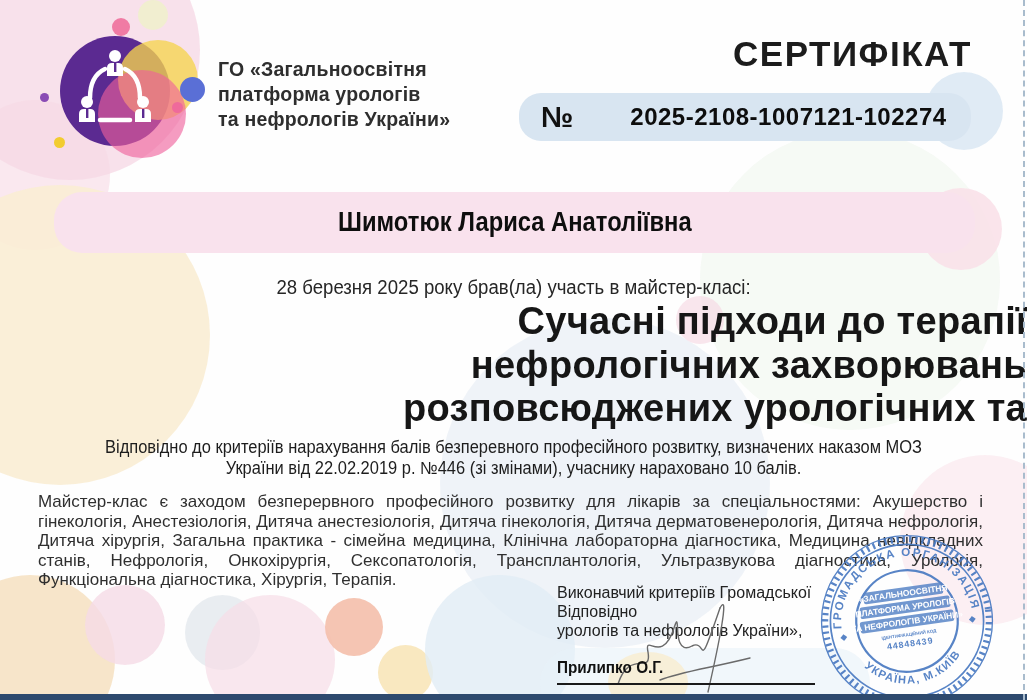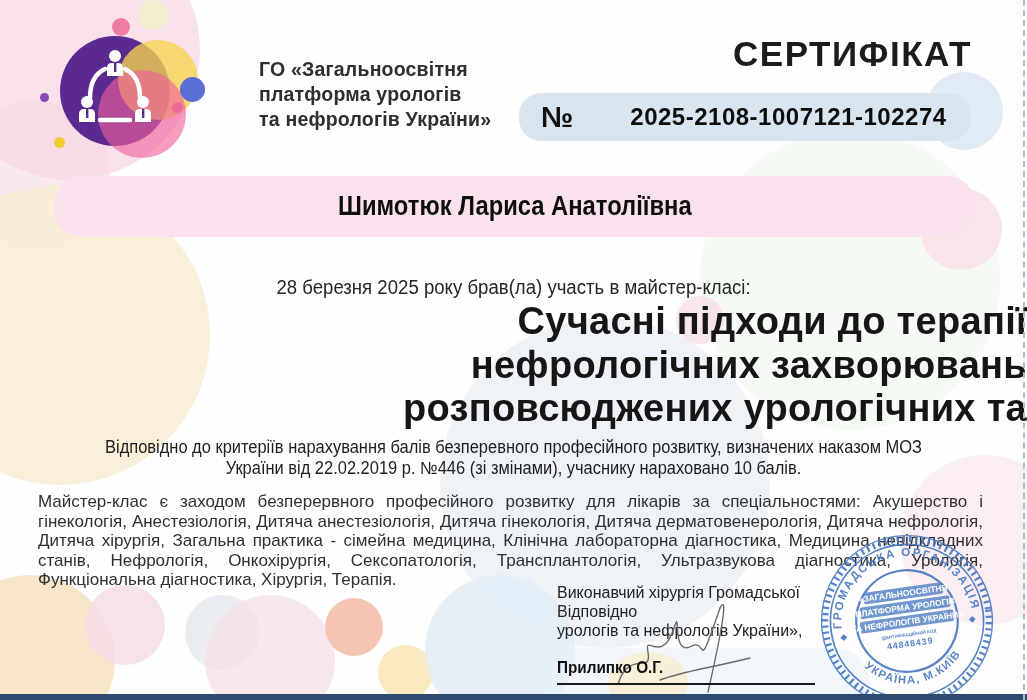--- a/index.html
+++ b/index.html
@@ -30,26 +30,26 @@
   .dotB{left:138px;top:0;width:30px;height:30px;background:#eff0cd;opacity:.9;}
   .dotC{left:180px;top:77px;width:25px;height:25px;background:#5a6fd6;}
   .dotD{left:172px;top:102px;width:11px;height:11px;background:#ef6a9b;}
   .dotE{left:40px;top:93px;width:9px;height:9px;background:#8a4bb4;}
   .dotF{left:54px;top:137px;width:11px;height:11px;background:#f2cc30;}
   
   .logo-purple{left:60px;top:36px;width:110px;height:110px;background:#5b2a91;}
   .logo-yellow{left:118px;top:40px;width:80px;height:80px;background:#f5d44e;opacity:.78;}
   .logo-pink{left:98px;top:70px;width:88px;height:88px;background:#ef5f9b;opacity:.62;}
   .logo-people{position:absolute;left:60px;top:36px;width:110px;height:110px;}
-  .org-name{position:absolute;left:218px;top:57px;font-size:19.5px;font-weight:700;color:#2e2e2e;line-height:25px;letter-spacing:.2px;margin-left:41px;}
+  .org-name{position:absolute;left:218px;top:57px;font-size:19.5px;font-weight:700;color:#2e2e2e;line-height:25px;letter-spacing:.2px;}
   .cert-title{position:absolute;left:660px;top:34px;width:312px;text-align:right;font-size:35px;font-weight:800;color:#1c1c1c;letter-spacing:1.5px;}
   .num-pill{position:absolute;left:519px;top:93px;width:452px;height:48px;background:#d8e5f1;border-radius:22px;display:flex;align-items:center;padding-left:22px;box-sizing:border-box;gap:14px;}
   .numero{font-size:29px;font-weight:600;color:#111;}
   .num-val{font-size:24px;font-weight:700;color:#0d0d0d;letter-spacing:.5px;margin-left:43px;}
-  .name-pill{position:absolute;left:54px;top:176px;width:921px;height:61px;background:#f9e2ed;border-radius:28px;display:flex;align-items:center;justify-content:center;}
+  .name-pill{position:absolute;left:54px;top:192px;width:921px;height:61px;background:#f9e2ed;border-radius:28px;display:flex;align-items:center;justify-content:center;}
   .name-text{font-size:27px;font-weight:700;color:#0e0e0e;transform:scaleX(.88);white-space:nowrap;}
   .date-line{position:absolute;left:0;top:276px;width:1027px;text-align:center;font-size:20px;color:#262626;transform:scaleX(.93);}
   .course-title{position:absolute;left:0;top:300px;width:1027px;text-align:right;font-size:38px;font-weight:700;color:#161616;line-height:43.5px;letter-spacing:.3px;}
   .points{position:absolute;left:0;top:437px;width:1027px;text-align:center;font-size:17.5px;color:#1d1d1d;line-height:20.5px;transform:scaleX(.94);}
   .specialties{position:absolute;left:38px;top:492px;width:945px;font-size:17px;color:#2f2f2f;line-height:19.5px;text-align:justify;}
   .sig-block{position:absolute;left:557px;top:583px;font-size:16px;color:#222;line-height:19px;}
   .signer{position:absolute;left:557px;top:658px;width:258px;border-bottom:2px solid #1a1a1a;padding-bottom:5px;font-size:17px;font-weight:700;color:#111;}
   .signer span{display:inline-block;transform:scaleX(.9);transform-origin:left center;white-space:nowrap;}
   .scribble{position:absolute;left:600px;top:588px;width:175px;height:108px;pointer-events:none;}
   .stamp{position:absolute;left:818px;top:532px;width:178px;height:178px;transform:rotate(-8deg);opacity:.92;}
@@ -135,21 +135,21 @@
   </div>
 
   <div class="points">
     <div>Відповідно до критеріїв нарахування балів безперевного професійного розвитку, визначених наказом МОЗ</div>
     <div>України від 22.02.2019 р. №446 (зі змінами), учаснику нараховано 10 балів.</div>
   </div>
 
   <div class="specialties">Майстер-клас є заходом безперервного професійного розвитку для лікарів за спеціальностями: Акушерство і гінекологія, Анестезіологія, Дитяча анестезіологія, Дитяча гінекологія, Дитяча дерматовенерологія, Дитяча нефрологія, Дитяча хірургія, Загальна практика - сімейна медицина, Клінічна лабораторна діагностика, Медицина невідкладних станів, Нефрологія, Онкохірургія, Сексопатологія, Трансплантологія, Ультразвукова діагностика, Урологія, Функціональна діагностика, Хірургія, Терапія.</div>
 
   <div class="sig-block">
-    <div>Виконавчий хірургія Громадської</div>
+    <div>Виконавчий критеріїв Громадської</div>
     <div>Відповідно</div>
     <div>урологів та нефрологів України»,</div>
   </div>
 
   <svg class="scribble" viewBox="0 0 175 108">
     <g fill="none" stroke="#6a6a6a" stroke-width="1.4" stroke-linecap="round">
       <path d="M18 96 C30 60 52 88 48 64 C44 44 62 78 74 40 C82 16 70 70 92 58 C108 50 96 90 120 20"></path>
       <path d="M120 20 C130 2 118 60 108 104"></path>
       <path d="M60 92 C80 84 110 80 150 70"></path>
     </g>

